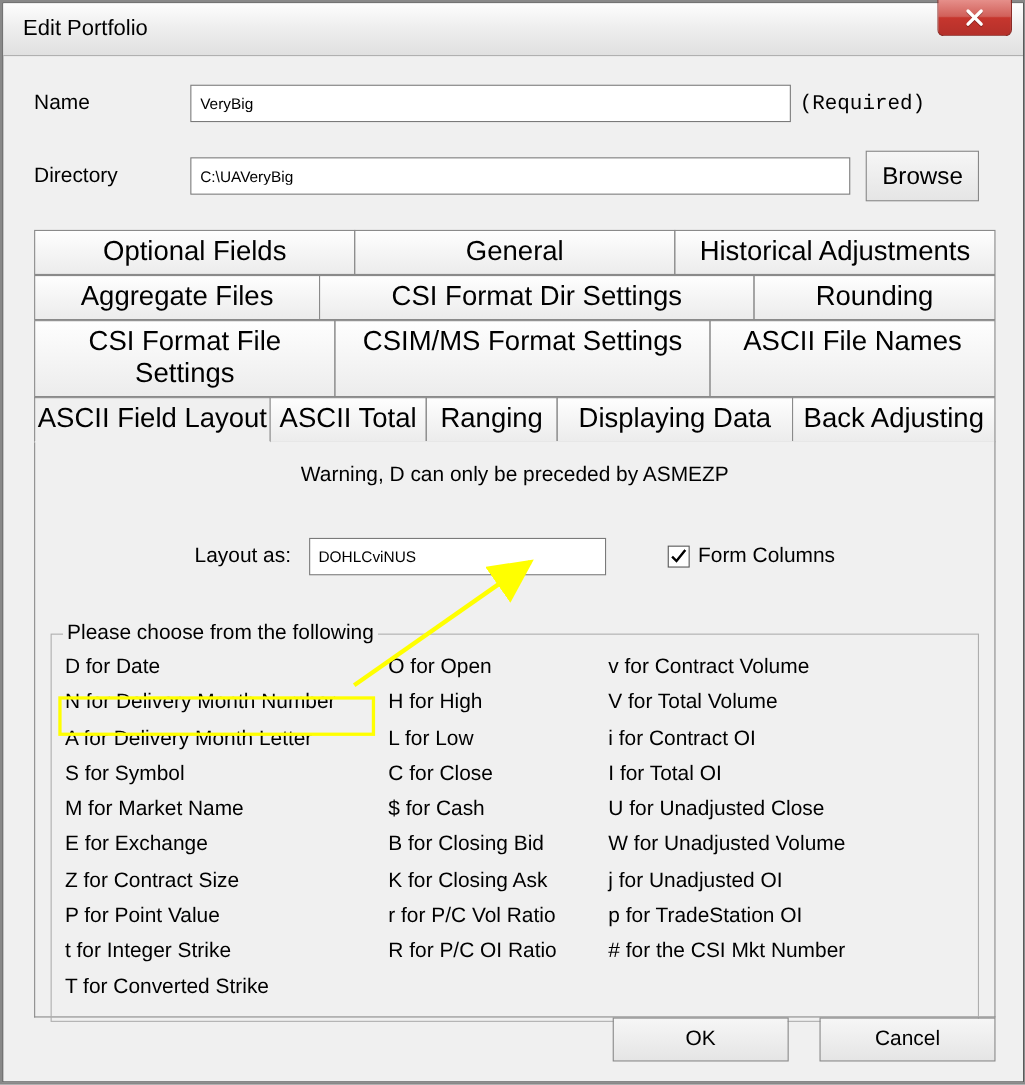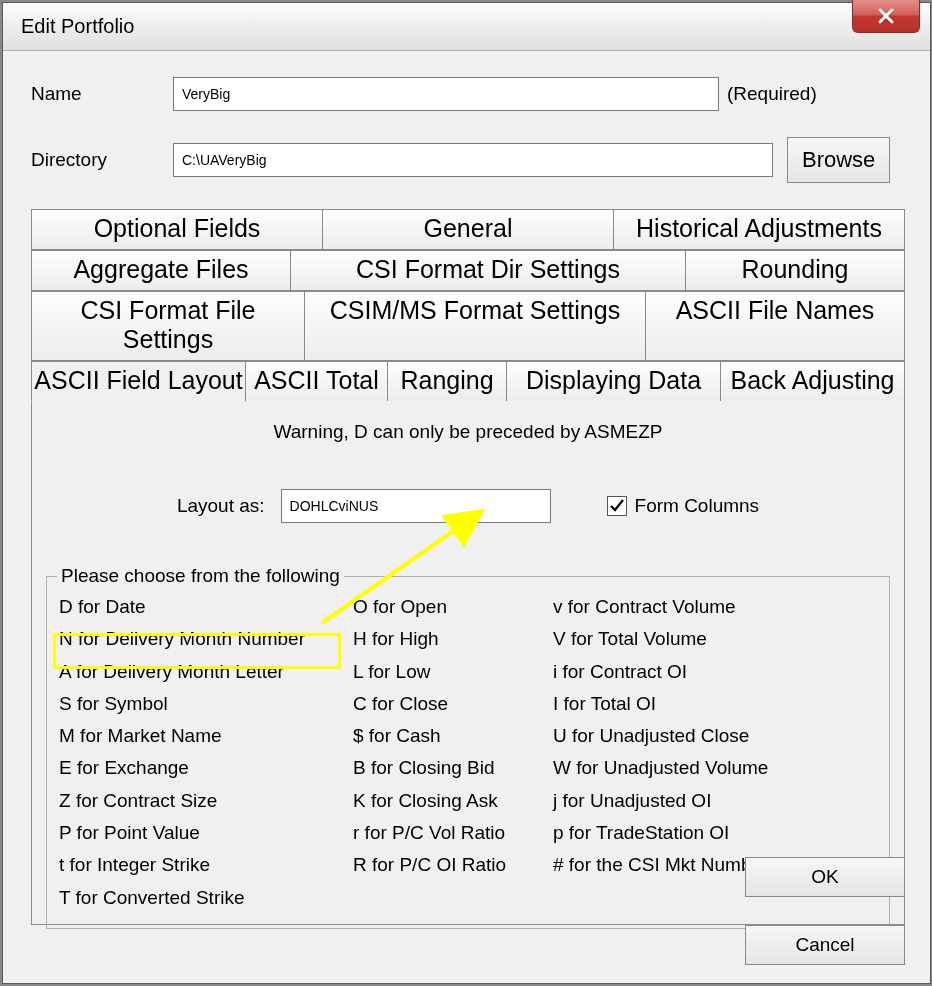--- a/index.html
+++ b/index.html
@@ -70,21 +70,21 @@
   }
   .text-input {
     height: 34px;
     border: 1px solid #7a7a7a;
     background: #fff;
     font-family: inherit;
     font-size: 14px;
     padding: 2px 8px;
   }
   #name-input { width: 546px; }
-  .required-txt { margin-left: 8px; font-size: 19px; }
+  .required-txt { margin-left: 8px; font-size: 19px; font-family: Liberation Mono, monospace; }
   #dir-input { width: 600px; }
   .browse-btn {
     height: 46px;
     margin-left: 14px;
     padding: 0 14px;
     font-family: inherit;
     font-size: 22px;
     background: linear-gradient(to bottom, #f6f6f6, #e5e5e5);
     border: 1px solid #888;
     cursor: pointer;
@@ -210,21 +210,20 @@
     position: absolute;
     pointer-events: none;
   }
 
   .dialog-buttons {
     position: absolute;
     right: 25px;
     bottom: 18px;
     display: flex;
     gap: 28px;
-    flex-direction: column;
   }
   .dlg-btn {
     width: 160px;
     height: 40px;
     font-family: inherit;
     font-size: 19px;
     background: linear-gradient(to bottom, #f6f6f6, #e5e5e5);
     border: 1px solid #888;
     cursor: pointer;
   }

